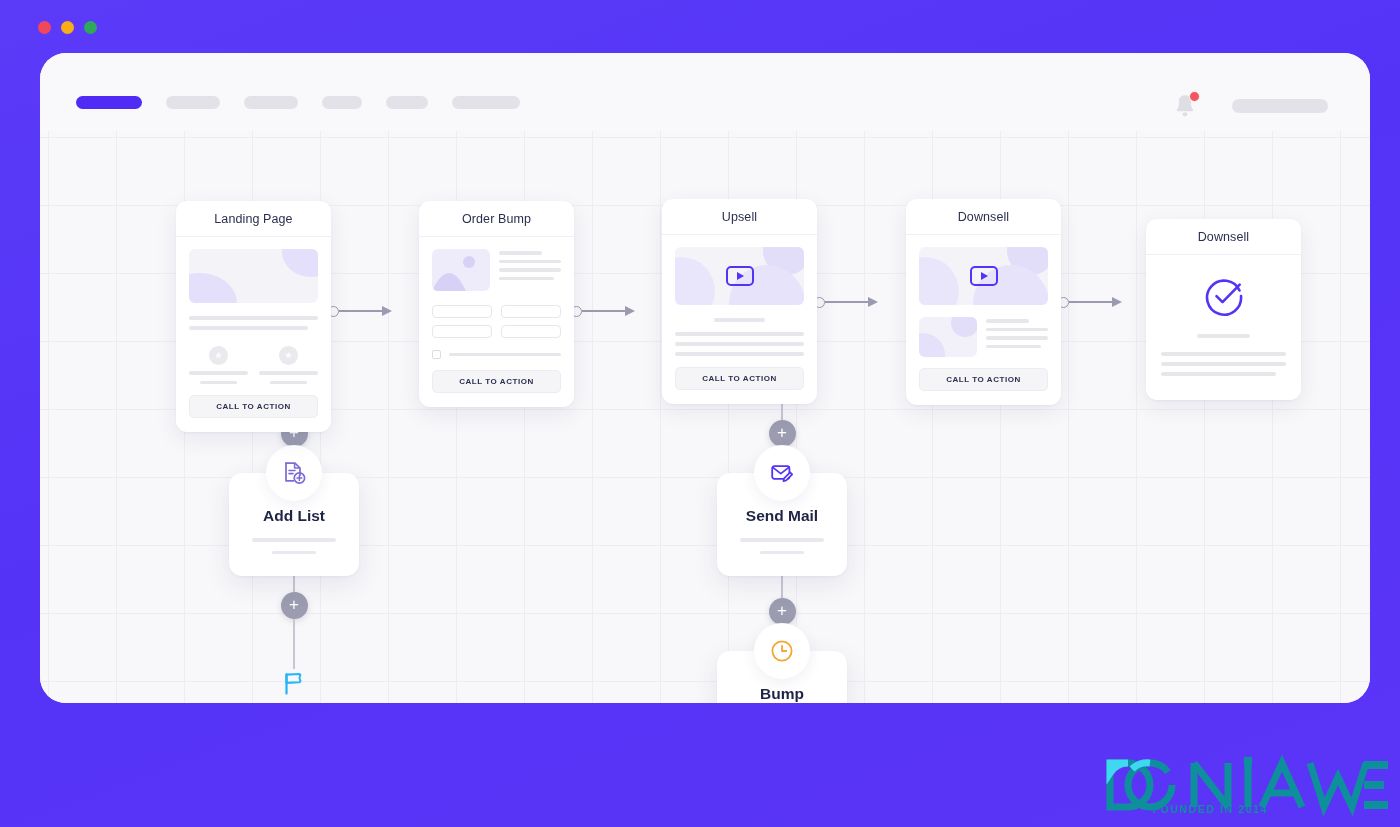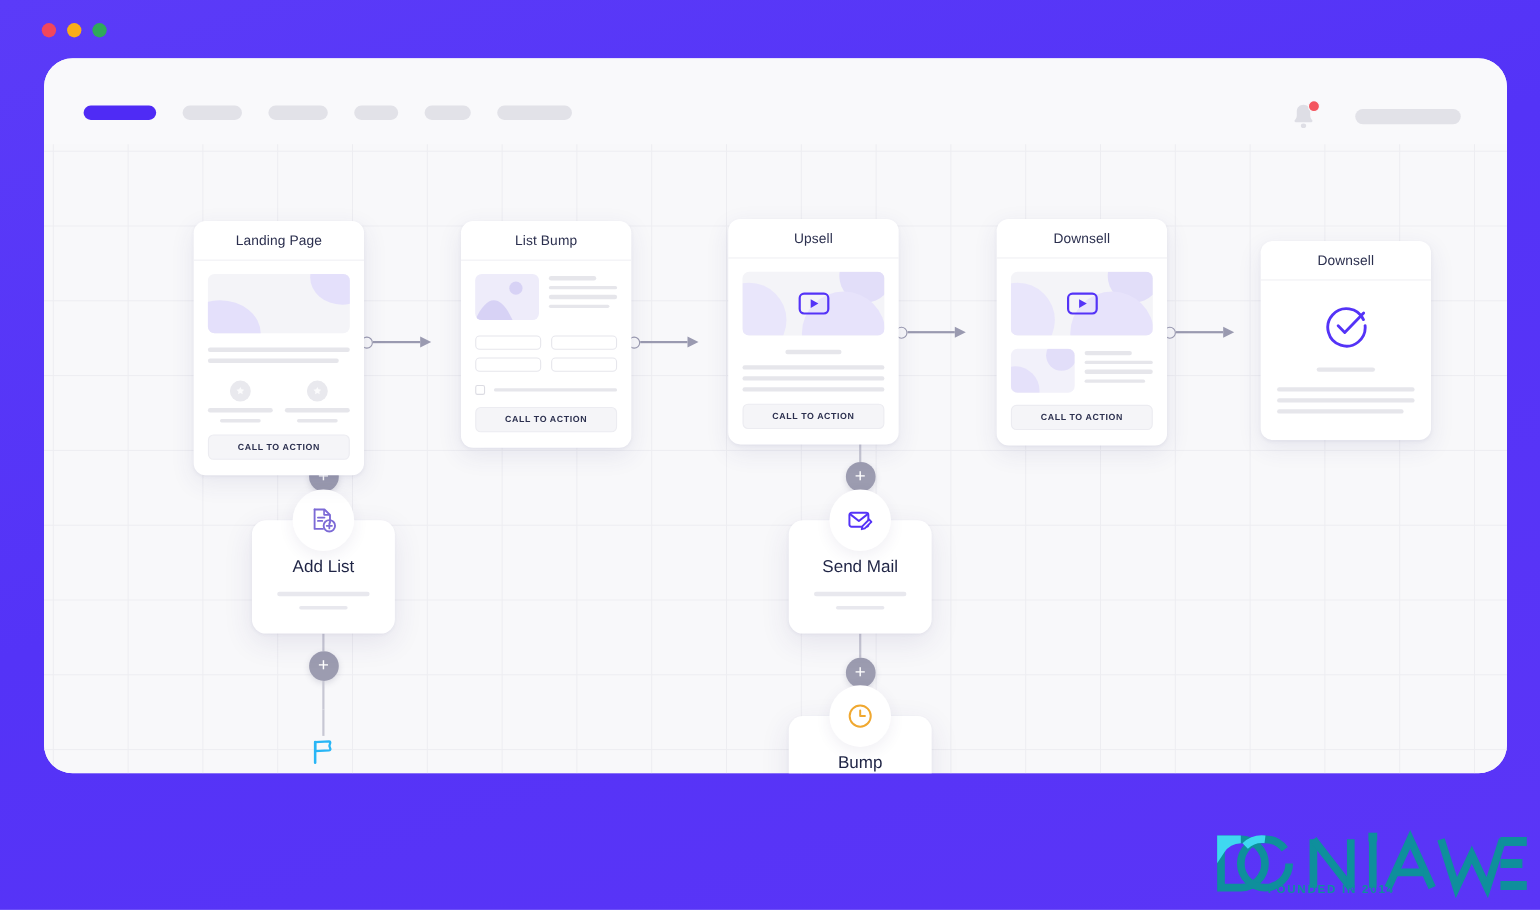--- a/index.html
+++ b/index.html
@@ -182,21 +182,21 @@
     text-align: center;
     box-shadow: 0 8px 26px rgba(60,50,120,.10), 0 1px 3px rgba(60,50,120,.05);
   }
   .node-icon {
     position: absolute; left: 50%; top: -28px; transform: translateX(-50%);
     width: 56px; height: 56px; border-radius: 50%; background: #fff;
     display: flex; align-items: center; justify-content: center;
     box-shadow: 0 4px 14px rgba(60,50,120,.08);
     z-index: 3;
   }
-  .node-title { font-size: 15.5px; color: #1f2445; font-weight: 400; margin-bottom: 13px; }
+  .node-title { font-size: 15.5px; color: #1f2445; font-weight: 700; margin-bottom: 13px; }
   .node-line { height: 3.5px; border-radius: 3px; background: #e8e8ee; margin: 0 auto; }
 
   .flag { display: block; margin: 0 auto; }
 
   
   #logo {
     position: absolute; right: 8px; bottom: 2px;
     z-index: 60; pointer-events: none;
   }
   #logo-sub {
@@ -289,21 +289,21 @@
               </div>
               <div class="line sm" style="width:100%;"></div>
               <div class="line sm" style="width:62%;"></div>
             </div>
           </div>
           <div class="cta">CALL TO ACTION</div>
         </div>
       </div>
 
       <div class="funnel-card" style="left:379px; top:70px;">
-        <div class="funnel-title">List Bump</div>
+        <div class="funnel-title">Order Bump</div>
         <div class="funnel-body">
           <div style="display:flex; gap:9px;">
             <div class="imgbox" style="width:58px; height:42px; flex:none;">
               <svg width="58" height="42" viewBox="0 0 58 42" style="position:absolute;inset:0">
                 <circle cx="37" cy="13" r="6" fill="#d7d2f5"></circle>
                 <path d="M0 42 C10 20 22 16 34 42 Z" fill="#d7d2f5"></path>
               </svg>
             </div>
             <div style="flex:1; display:flex; flex-direction:column; gap:5px; padding-top:2px;">
               <div class="line sm" style="width:70%;"></div>

